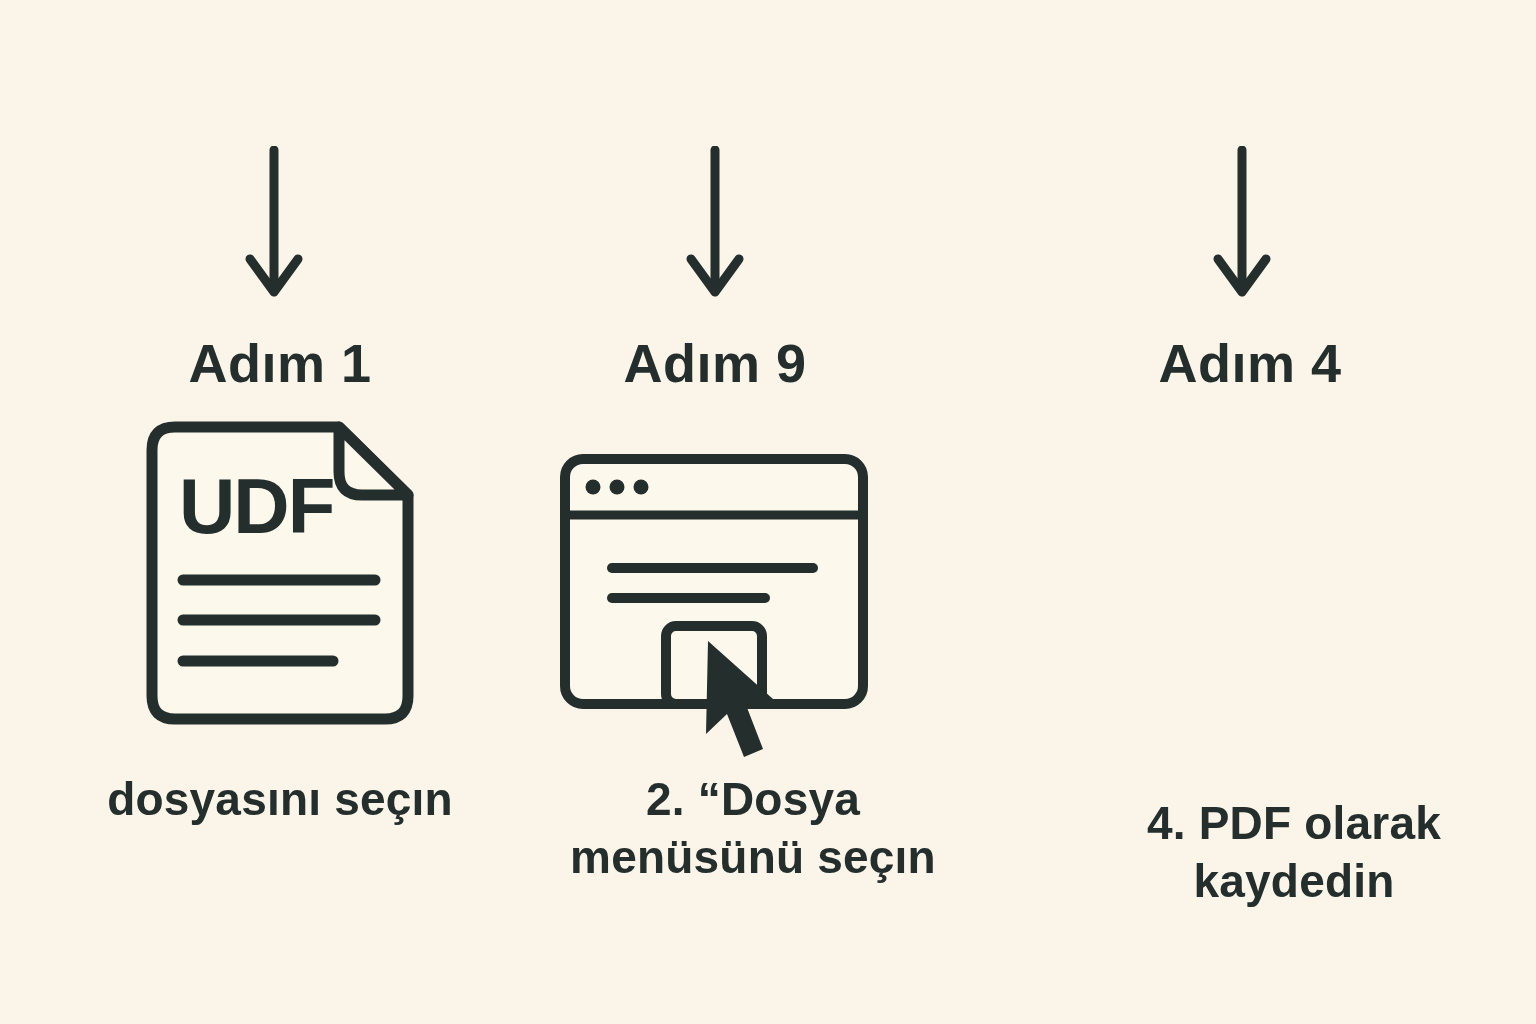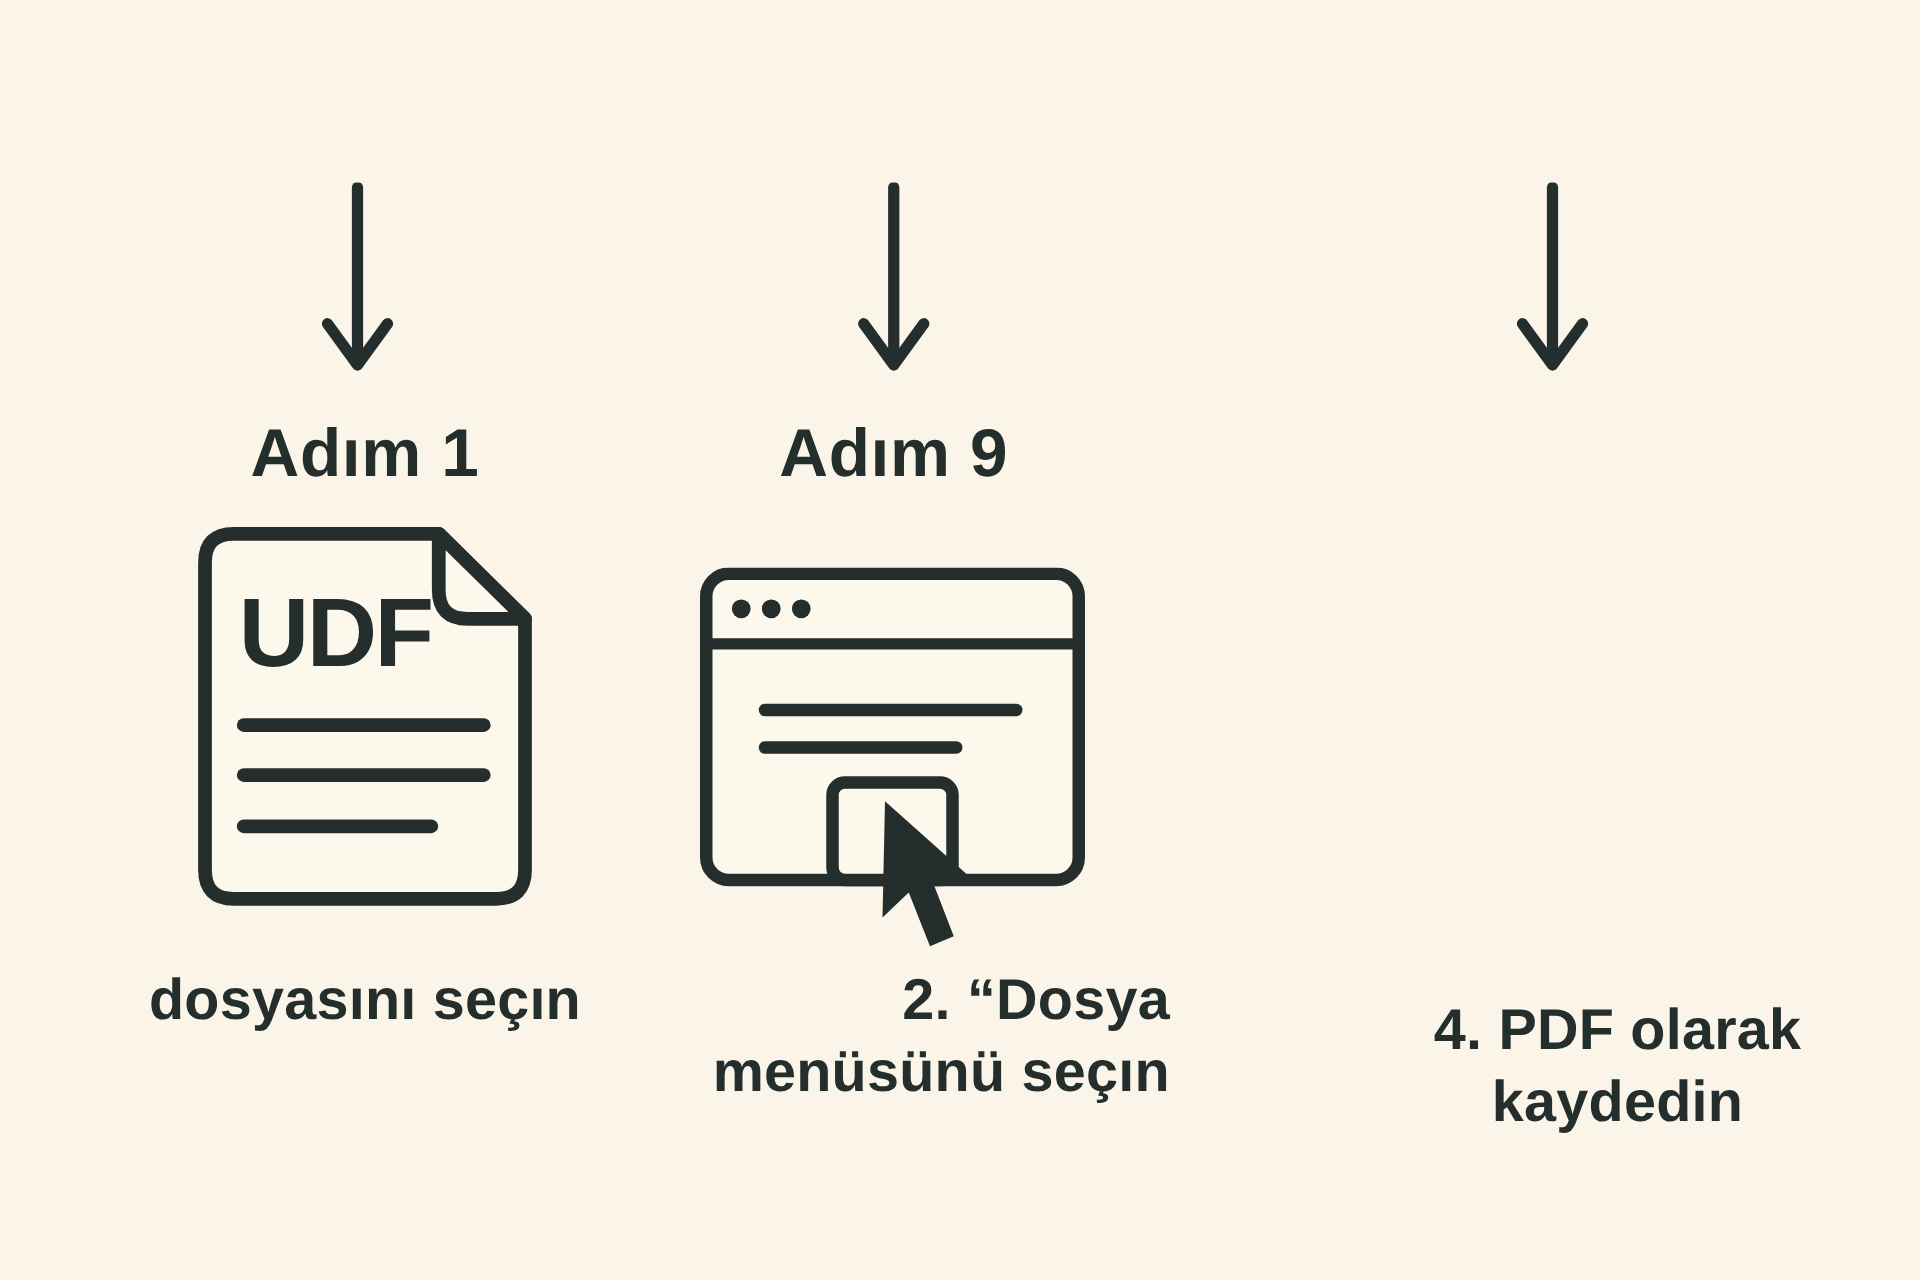--- a/index.html
+++ b/index.html
@@ -19,21 +19,21 @@
     position: relative;
     overflow: hidden;
     color: var(--ink);
   }
   .step-column {
     position: absolute;
     top: 0;
     height: 100%;
     width: 420px;
   }
-  #col1 { left: 82px; }
+  #col1 { left: 70px; }
   #col2 { left: 505px; }
   #col3 { left: 1040px; }
 
   .arrow-wrap {
     position: absolute;
     top: 146px;
     left: 50%;
     transform: translateX(-50%);
     line-height: 0;
   }
@@ -68,21 +68,21 @@
     top: 770px;
     left: 50%;
     transform: translateX(-50%);
     width: max-content;
     text-align: center;
     font-size: 46px;
     font-weight: bold;
     line-height: 58px;
     letter-spacing: 0.2px;
   }
-  #col2 .caption { transform: translateX(calc(-50% + 38px)); text-align: right; }
+  #col2 .caption { transform: translateX(calc(-50% + 38px)); }
   #col3 .caption { transform: translateX(calc(-50% + 44px)); margin-top: 24px; }
 
   
   .stroke-ink   { stroke: var(--ink); fill: none; }
   .fill-ink     { fill: var(--ink); }
   .stroke-cream { stroke: var(--cream); fill: none; }
   .fill-cream   { fill: var(--cream); }
   .doc-paper    { fill: var(--paper); stroke: var(--ink); }
   .doc-red      { fill: var(--accent-red); stroke: var(--ink); }
   .cursor-light { fill: var(--cream); stroke: var(--ink); }
@@ -146,17 +146,18 @@
   </div>
 </div>
 
 <div class="step-column" id="col3">
   <div class="arrow-wrap">
     <svg width="58" height="168" viewBox="0 0 58 168">
       <path class="stroke-ink round" d="M29 4 V145" stroke-width="9"></path>
       <path class="stroke-ink round" d="M5 113 L29 146 L53 113" stroke-width="9" stroke-linejoin="round"></path>
     </svg>
   </div>
+  <div class="step-heading">Adım 4</div>
   <div class="caption">
     <div>4. PDF olarak</div>
     <div>kaydedin</div>
   </div>
 </div>
 
 </body></html>

